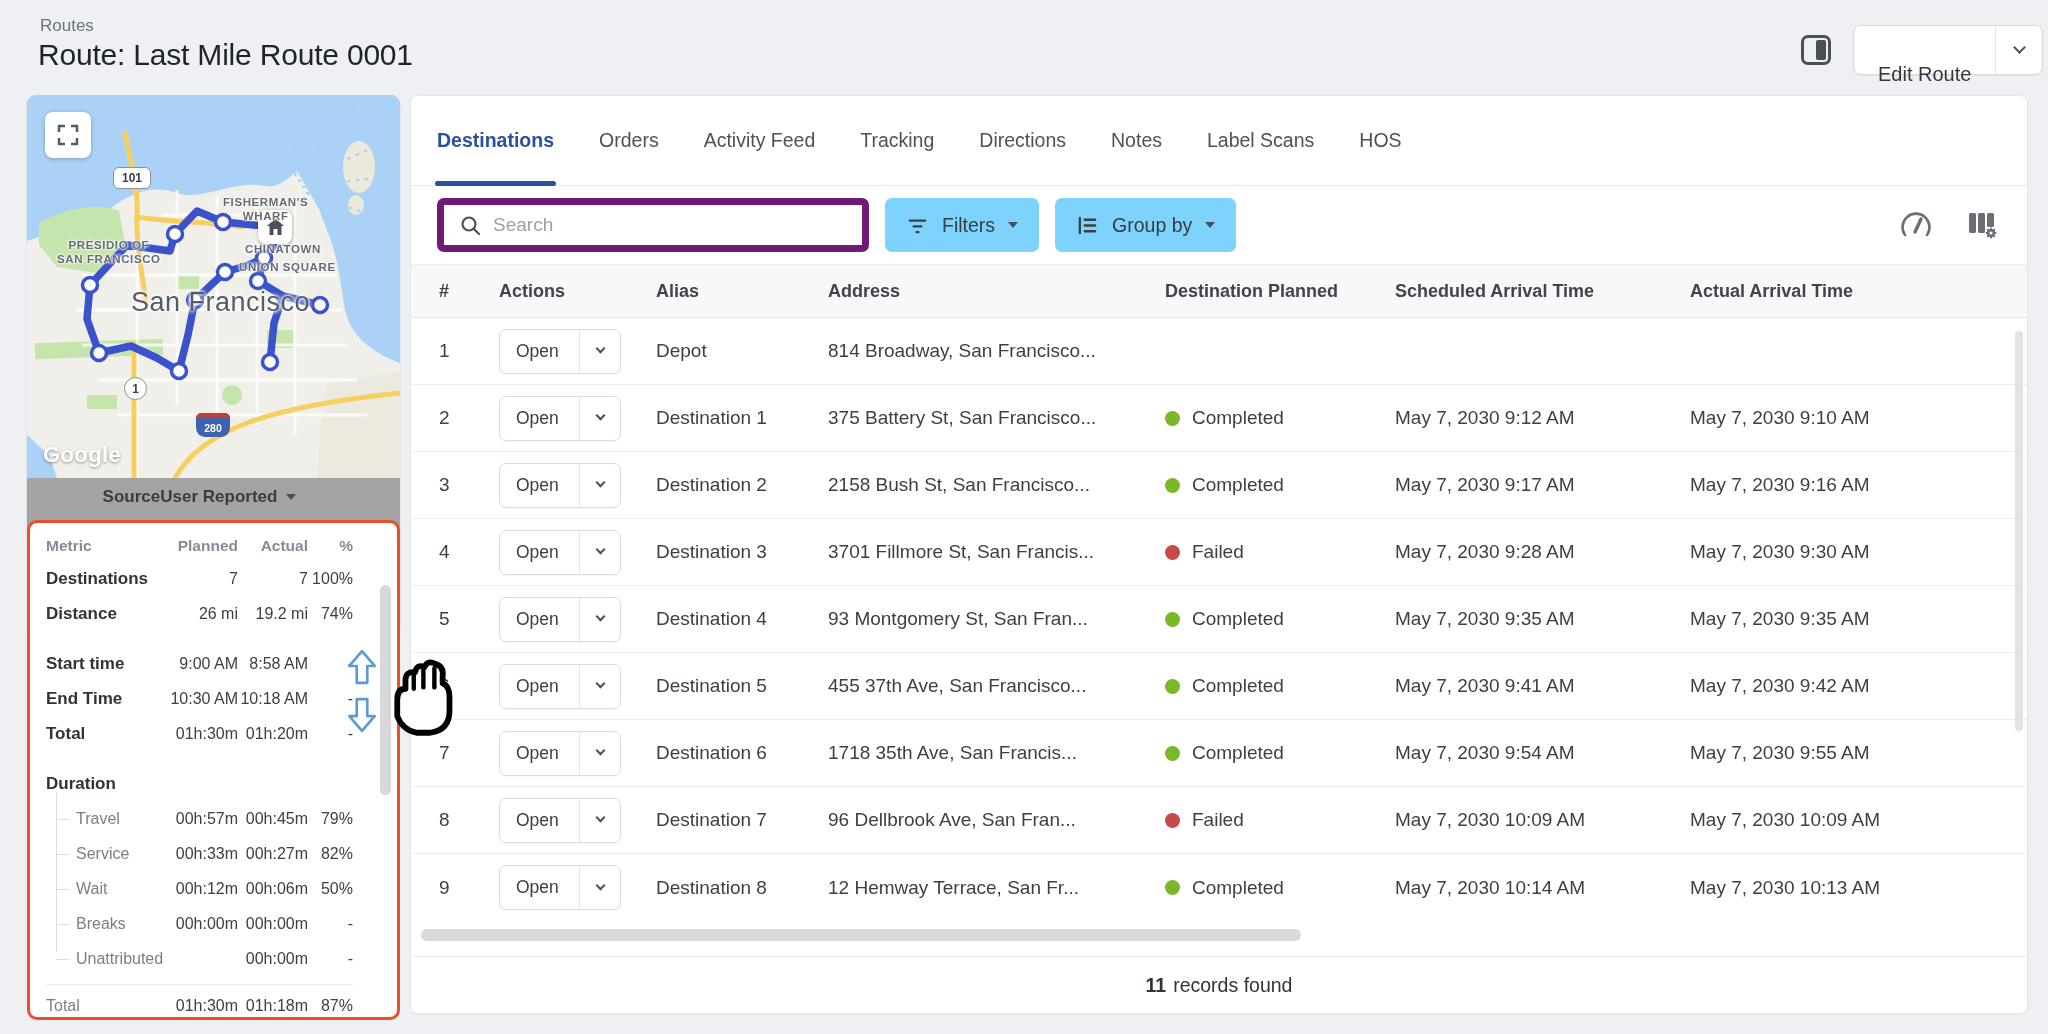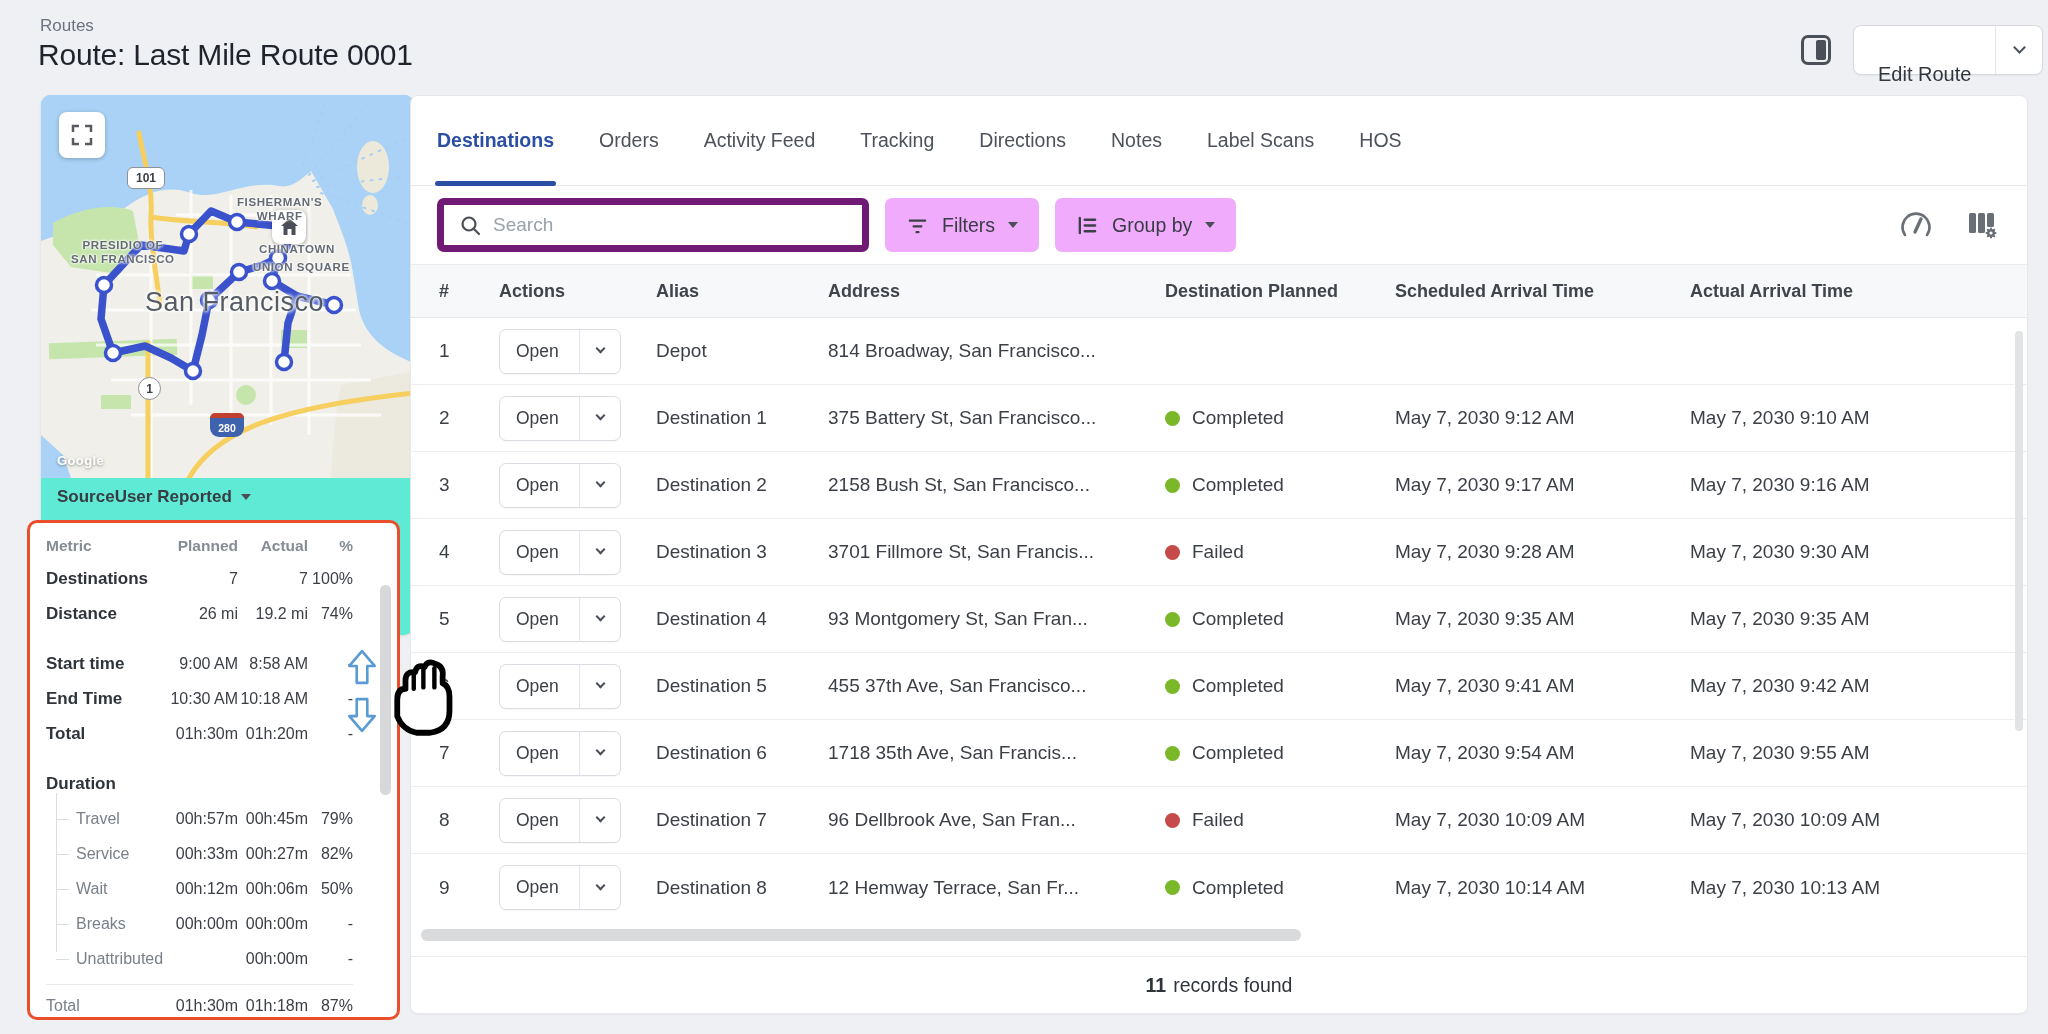--- a/index.html
+++ b/index.html
@@ -17,34 +17,34 @@
   .panel-toggle .ic { width:30px; height:30px; border:3px solid #4b4f57; border-radius:7px; position:relative; }
   .panel-toggle .ic::after { content:''; position:absolute; top:2px; right:2px; bottom:2px; width:10px; background:#4b4f57; border-radius:2px; }
   .edit-btn { position:absolute; left:1853px; top:25px; height:50px; background:#fff; border:1px solid #d7dade; border-radius:8px; display:flex; align-items:center; box-shadow:0 1px 2px rgba(16,24,40,.05); cursor:pointer; }
   .edit-btn .lbl { padding:0 24px; font-size:20px; font-weight:500; color:#32363d;margin-top:48px; }
   .edit-btn .sep { width:1px; align-self:stretch; background:#e3e5e9; }
   .edit-btn .car { width:46px; display:flex; align-items:center; justify-content:center; }
   .chev { display:inline-block; width:9px; height:9px; border-right:2.5px solid #4b4f57; border-bottom:2.5px solid #4b4f57; transform:rotate(45deg); margin-top:-5px; }
   .caret { display:inline-block; width:0; height:0; border-left:5px solid transparent; border-right:5px solid transparent; border-top:6px solid #4a4f57; }
 
   
-  .map-card { position:absolute; left:41px; top:95px; width:373px; height:540px; background:#5eead4; border-radius:10px; box-shadow:0 1px 3px rgba(16,24,40,.10); overflow:hidden; }
+  .map-card { position:absolute; left:27px; top:95px; width:373px; height:540px; background:#a3a3a3; border-radius:10px; box-shadow:0 1px 3px rgba(16,24,40,.10); overflow:hidden; }
   .map { position:relative; width:373px; height:383px; background:#a9d2f6; overflow:hidden; }
   .map-label { position:absolute; color:#646b74; font-size:11.5px; font-weight:700; letter-spacing:.6px; text-align:center; line-height:14px;
                text-shadow:0 0 2px #fff,0 0 3px #fff,0 0 3px #fff; white-space:nowrap; }
   .city-label { position:absolute; left:104px; top:192px; font-size:27px; font-weight:500; color:#565c64; letter-spacing:.5px;
                 text-shadow:0 0 3px #fff,0 0 4px #fff,0 0 4px #fff; }
   .shield { position:absolute; background:#fff; border:1.5px solid #8d9196; border-radius:6px; font-size:12px; font-weight:700; color:#3c4046; display:flex; align-items:center; justify-content:center; }
   .shield-101 { left:86px; top:72px; width:38px; height:22px; }
   .shield-1 { left:97px; top:282px; width:23px; height:23px; border-radius:50%; }
   .shield-280 { left:169px; top:318px; width:34px; height:24px; background:#3f62ae; border:none; border-top:5px solid #c1402f; color:#fff; font-size:10.5px; border-radius:5px 5px 9px 9px; }
-  .gmap-logo { position:absolute; left:16px; bottom:10px; color:#fff; font-size:13px; font-weight:700; letter-spacing:.4px; text-shadow:0 1px 3px rgba(0,0,0,.4); }
+  .gmap-logo { position:absolute; left:16px; bottom:10px; color:#fff; font-size:22px; font-weight:700; letter-spacing:.4px; text-shadow:0 1px 3px rgba(0,0,0,.4); }
   .fs-btn { position:absolute; left:18px; top:17px; width:46px; height:46px; background:#fff; border-radius:8px; box-shadow:0 1px 4px rgba(0,0,0,.25); display:flex; align-items:center; justify-content:center; cursor:pointer; }
   .home-marker { position:absolute; left:231px; top:115px; width:34px; height:34px; background:#fff; border-radius:8px; box-shadow:0 1px 4px rgba(0,0,0,.35); display:flex; align-items:center; justify-content:center; }
-  .source-row { height:37px; display:flex; align-items:center; justify-content:flex-start; padding:0 44px 0 16px; }
+  .source-row { height:37px; display:flex; align-items:center; justify-content:center; padding:0 44px 0 16px; }
   .source-row .s-lbl { font-size:17px; font-weight:700; color:#383c43; }
   .source-row .s-val { font-size:17px; font-weight:700; color:#383c43; display:flex; align-items:center; gap:9px; cursor:pointer; }
 
   
   .metrics { position:absolute; left:27px; top:520px; width:373px; height:500px; background:#fff; border:3px solid #ea4f2c; border-radius:10px; padding:8px 44px 4px 16px; overflow:hidden; }
   .m-row { display:grid; grid-template-columns:110px 82px 70px 45px; align-items:center; height:35px; font-size:16px; color:#3c4046; }
   .m-row .c { text-align:right; white-space:nowrap; }
   .m-head { height:30px; font-size:15.5px; color:#868c96;font-weight:bold; }
   .m-row .lab { font-weight:700; color:#2f333a; font-size:17px; white-space:nowrap; }
   .m-row .glab { color:#7a8089; white-space:nowrap; }
@@ -61,21 +61,21 @@
   .main { position:absolute; left:410px; top:95px; width:1618px; height:919px; background:#fff; border:1px solid #e7e8ea; border-radius:8px; box-shadow:0 1px 2px rgba(16,24,40,.04); }
   .tabs { display:flex; gap:45px; padding-left:26px; height:90px; border-bottom:1px solid #e8e9eb; }
   .tab { display:flex; align-items:center; font-size:19.5px; color:#4d525a; position:relative; cursor:pointer; white-space:nowrap; }
   .tab.active { color:#2b4fa5; font-weight:700; }
   .tab.active::after { content:''; position:absolute; left:-2px; right:-2px; bottom:-1px; height:5px; background:#2b4fa5; border-radius:3px; }
 
   .toolbar { display:flex; align-items:center; height:78px; padding:0 26px; position:relative; }
   .search-box { width:432px; height:54px; border:7px solid #701a75; border-radius:7px; background:#fff; display:flex; align-items:center; padding:0 16px; gap:12px; }
   .search-box input { border:none; outline:none; flex:1; font-size:19px; color:#3c4046; font-family:inherit; background:transparent; }
   .search-box input::placeholder { color:#9aa1ab; }
-  .tb-btn { margin-left:16px; height:54px; background:#f0abfc; border-radius:7px; display:flex; align-items:center; gap:13px; padding:0 21px; font-size:19.5px; font-weight:500; color:#383c43; cursor:pointer; }
+  .tb-btn { margin-left:16px; height:54px; background:#7dd3fc; border-radius:7px; display:flex; align-items:center; gap:13px; padding:0 21px; font-size:19.5px; font-weight:500; color:#383c43; cursor:pointer; }
   .tb-icons { position:absolute; right:28px; display:flex; gap:32px; align-items:center; }
   .tb-icons .ib { cursor:pointer; display:flex; align-items:center; }
 
   
   .grid { display:grid; grid-template-columns:60px 157px 172px 337px 230px 295px 1fr; align-items:center; padding-left:28px; }
   .thead { height:54px; background:#f7f8f9; border-top:1px solid #ebecee; border-bottom:1px solid #e4e5e8; font-size:18px; font-weight:700; color:#40444b; }
   .trow { height:67px; border-bottom:1px solid #ededf0; font-size:19px; color:#3b3f46; cursor:pointer; }
   .trow .alias, .trow .addr, .trow .time { white-space:nowrap; overflow:hidden; }
   .open-btn { width:122px; height:45px; background:#fff; border:1px solid #d9dce1; border-radius:7px; display:flex; align-items:center; box-shadow:0 1px 1px rgba(0,0,0,.03); cursor:pointer; }
   .open-btn .ol { flex:1; padding-left:16px; font-size:17.5px; color:#3c4046; }

